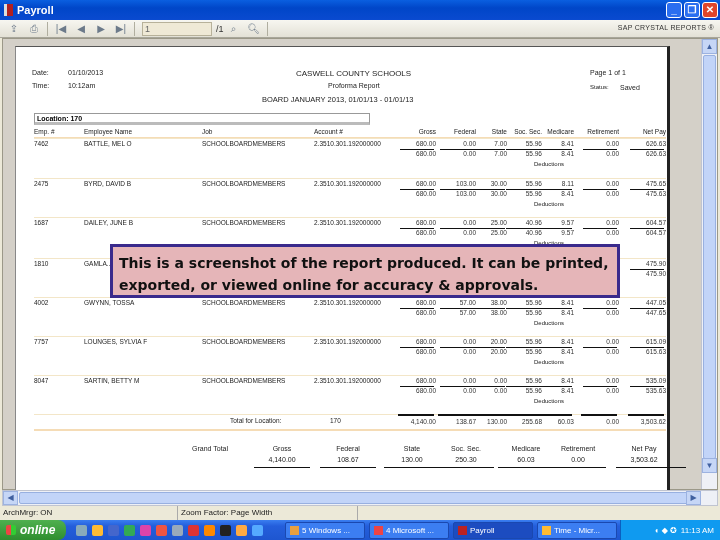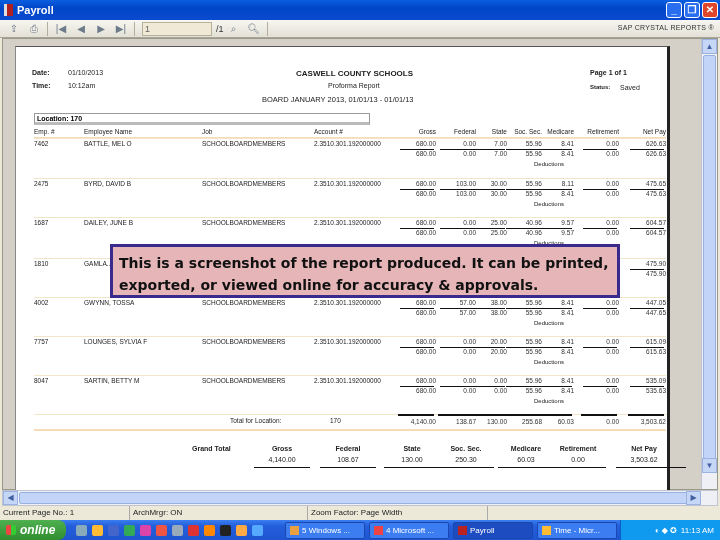--- a/index.html
+++ b/index.html
@@ -29,21 +29,21 @@
 .start{width:66px;height:20px;background:linear-gradient(#4fb04f,#2f8e2f);border-radius:0 8px 8px 0;color:#fff;font:italic bold 12px "Liberation Sans",sans-serif;display:flex;align-items:center;padding-left:6px}
 .start .flag{width:10px;height:10px;background:linear-gradient(90deg,#e44 50%,#3c3 50%);margin-right:4px;border-radius:2px}
 .ql{display:flex;gap:5px;padding-left:10px;width:215px}
 .ql span{width:11px;height:11px;border-radius:2px;display:inline-block}
 .task{height:17px;margin-left:4px;background:#3c7ef2;border:1px solid #1a48b0;border-radius:2px;color:#fff;font-size:8px;display:flex;align-items:center;padding-left:4px;width:80px}
 .task .tico{width:9px;height:9px;background:#e8a040;margin-right:3px}
 .task.active{background:#1c4cc0}
 .tray{margin-left:auto;height:20px;width:100px;background:#0f9af0;border-left:1px solid #0a5fc0;color:#fff;font-size:8px;display:flex;align-items:center;justify-content:flex-end;padding-right:6px;gap:4px}
 
 .rtext{position:absolute;font-size:7px;color:#222;white-space:nowrap}
-.bold{font-weight:bold}
+.bold{font-weight:normal}
 .loc-bar{position:absolute;left:18px;top:66px;width:336px;height:12px;border:1px solid #999;border-bottom:3px solid #bbb;font-size:7px;font-weight:bold;padding-left:2px;line-height:10px}
 .hdr-rule{position:absolute;left:18px;width:632px;height:2px;background:#f5dcb6}
 .sep-rule{position:absolute;left:18px;width:632px;height:1px;background:#f3e6c8}
 .num{position:absolute;font-size:6.5px;color:#333;text-align:right;white-space:nowrap}
 .uline{position:absolute;height:1px;background:#111}
 .callout{position:absolute;left:110px;top:244px;width:510px;height:54px;background:#e5b5b8;border:3px solid #3a2a8c;padding:5px 0 0 6px;font:bold 14px/22px "DejaVu Sans",sans-serif;color:#111}
 </style>
 </head>
 <body>
 
@@ -337,21 +337,20 @@
 
 <div class="hscroll">
   <div class="arrow" style="left:0">◀</div>
   <div class="thumb"></div>
   <div class="arrow" style="right:16px">▶</div>
 </div>
 
 <div class="callout">This is a screenshot of the report produced.  It can be printed, exported, or viewed online for accuracy &amp; approvals.</div>
 
 <div class="statusbar">
-  <div style="width:130px">Current Page No.: 1</div>
   <div style="width:178px">ArchMrgr: ON</div>
   <div style="width:180px">Zoom Factor: Page Width</div>
 </div>
 
 <div class="taskbar">
   <div class="start">
       <span class="flag"></span>
       <span>online</span>
     </div>
   <div class="ql">

